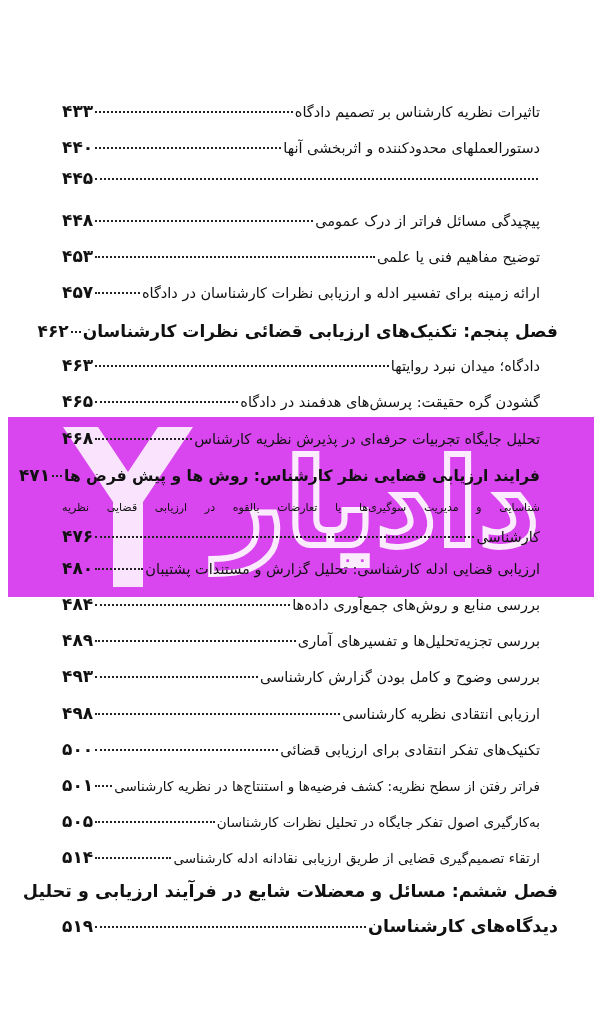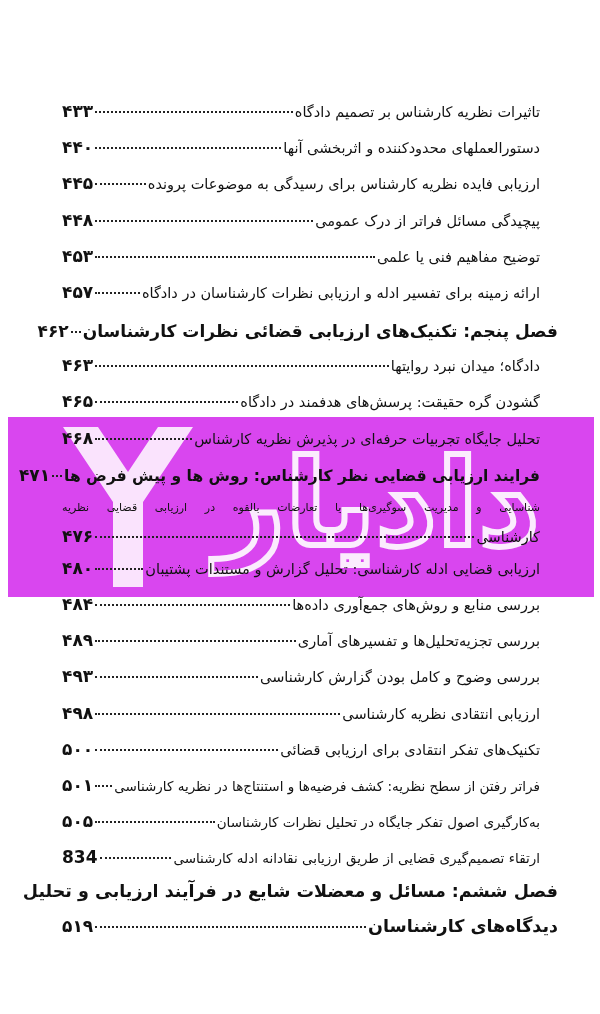--- a/index.html
+++ b/index.html
@@ -43,21 +43,20 @@
     <span class="title">تاثیرات نظریه کارشناس بر تصمیم دادگاه</span>
     <span class="dots"></span>
     <span class="page">۴۳۳</span>
   </div>
   <div class="row">
     <span class="title">دستورالعملهای محدودکننده و اثربخشی آنها</span>
     <span class="dots"></span>
     <span class="page">۴۴۰</span>
   </div>
   <div class="row">
-    <span class="title">ارزیابی فایده نظریه کارشناس برای رسیدگی به موضوعات پرونده</span>
     <span class="dots"></span>
     <span class="page">۴۴۵</span>
   </div>
   <div class="row">
     <span class="title">پیچیدگی مسائل فراتر از درک عمومی</span>
     <span class="dots"></span>
     <span class="page">۴۴۸</span>
   </div>
   <div class="row">
     <span class="title">توضیح مفاهیم فنی یا علمی</span>
@@ -142,21 +141,21 @@
     <span class="page">۵۰۱</span>
   </div>
   <div class="row tight">
     <span class="title">به‌کارگیری اصول تفکر جایگاه در تحلیل نظرات کارشناسان</span>
     <span class="dots"></span>
     <span class="page">۵۰۵</span>
   </div>
   <div class="row tight" style="height:32px;">
     <span class="title">ارتقاء تصمیم‌گیری قضایی از طریق ارزیابی نقادانه ادله کارشناسی</span>
     <span class="dots"></span>
-    <span class="page">834</span>
+    <span class="page">۵۱۴</span>
   </div>
 
   <div class="chapter-wrap">
     <div class="line1">فصل ششم: مسائل و معضلات شایع در فرآیند ارزیابی و تحلیل</div>
     <div class="row">
       <span class="title">دیدگاه‌های کارشناسان</span>
       <span class="dots"></span>
       <span class="page">۵۱۹</span>
     </div>
   </div>

